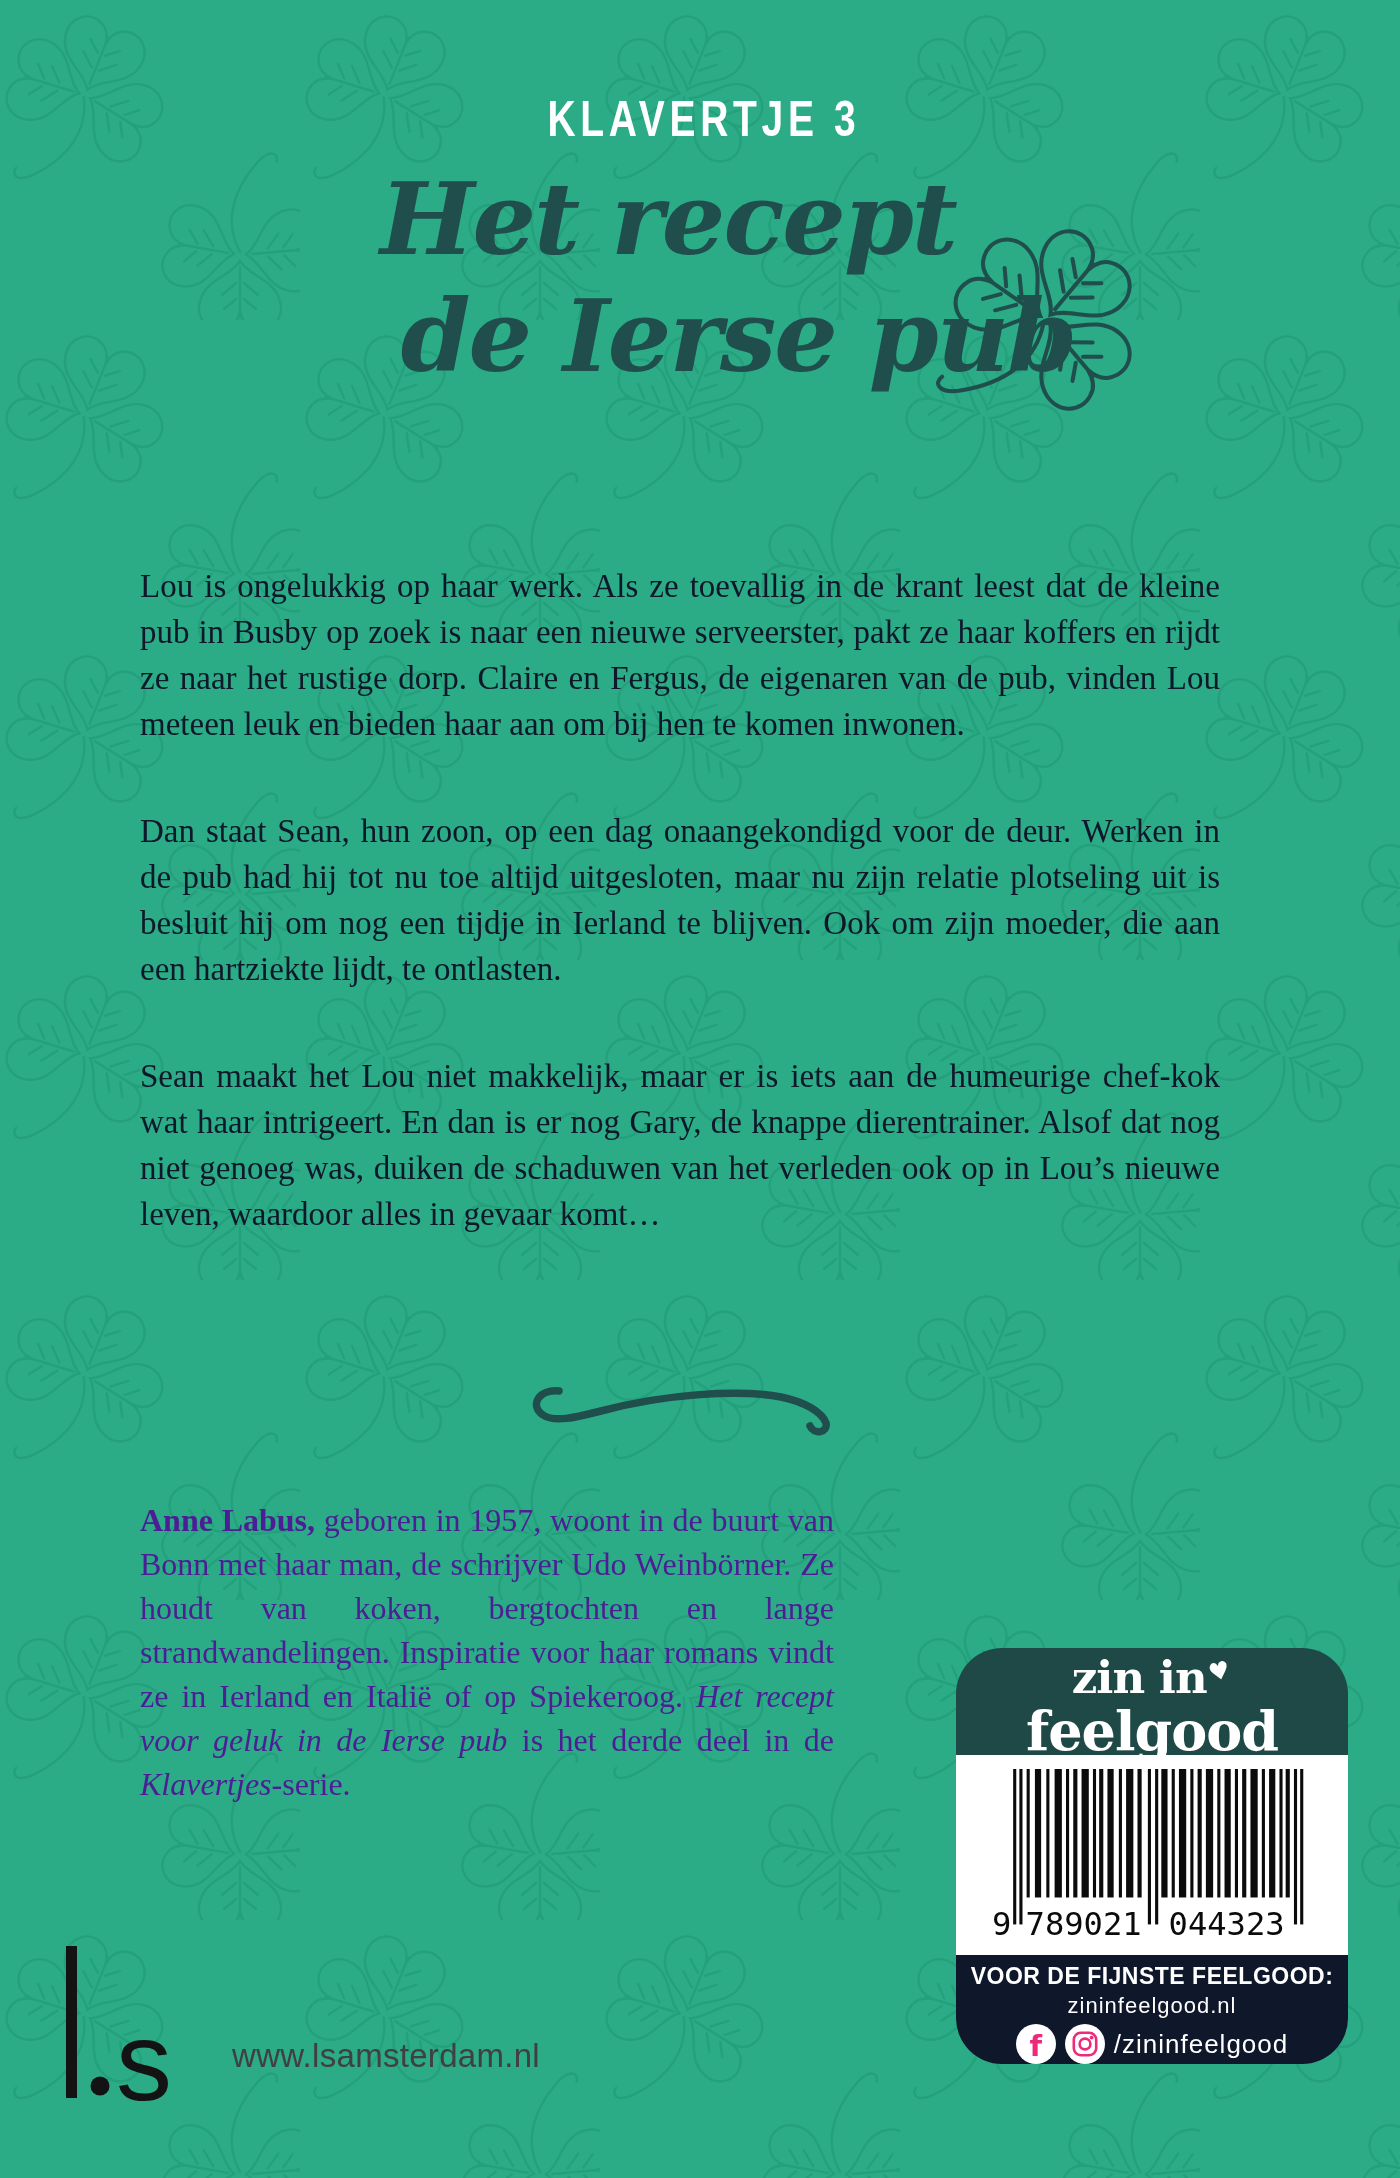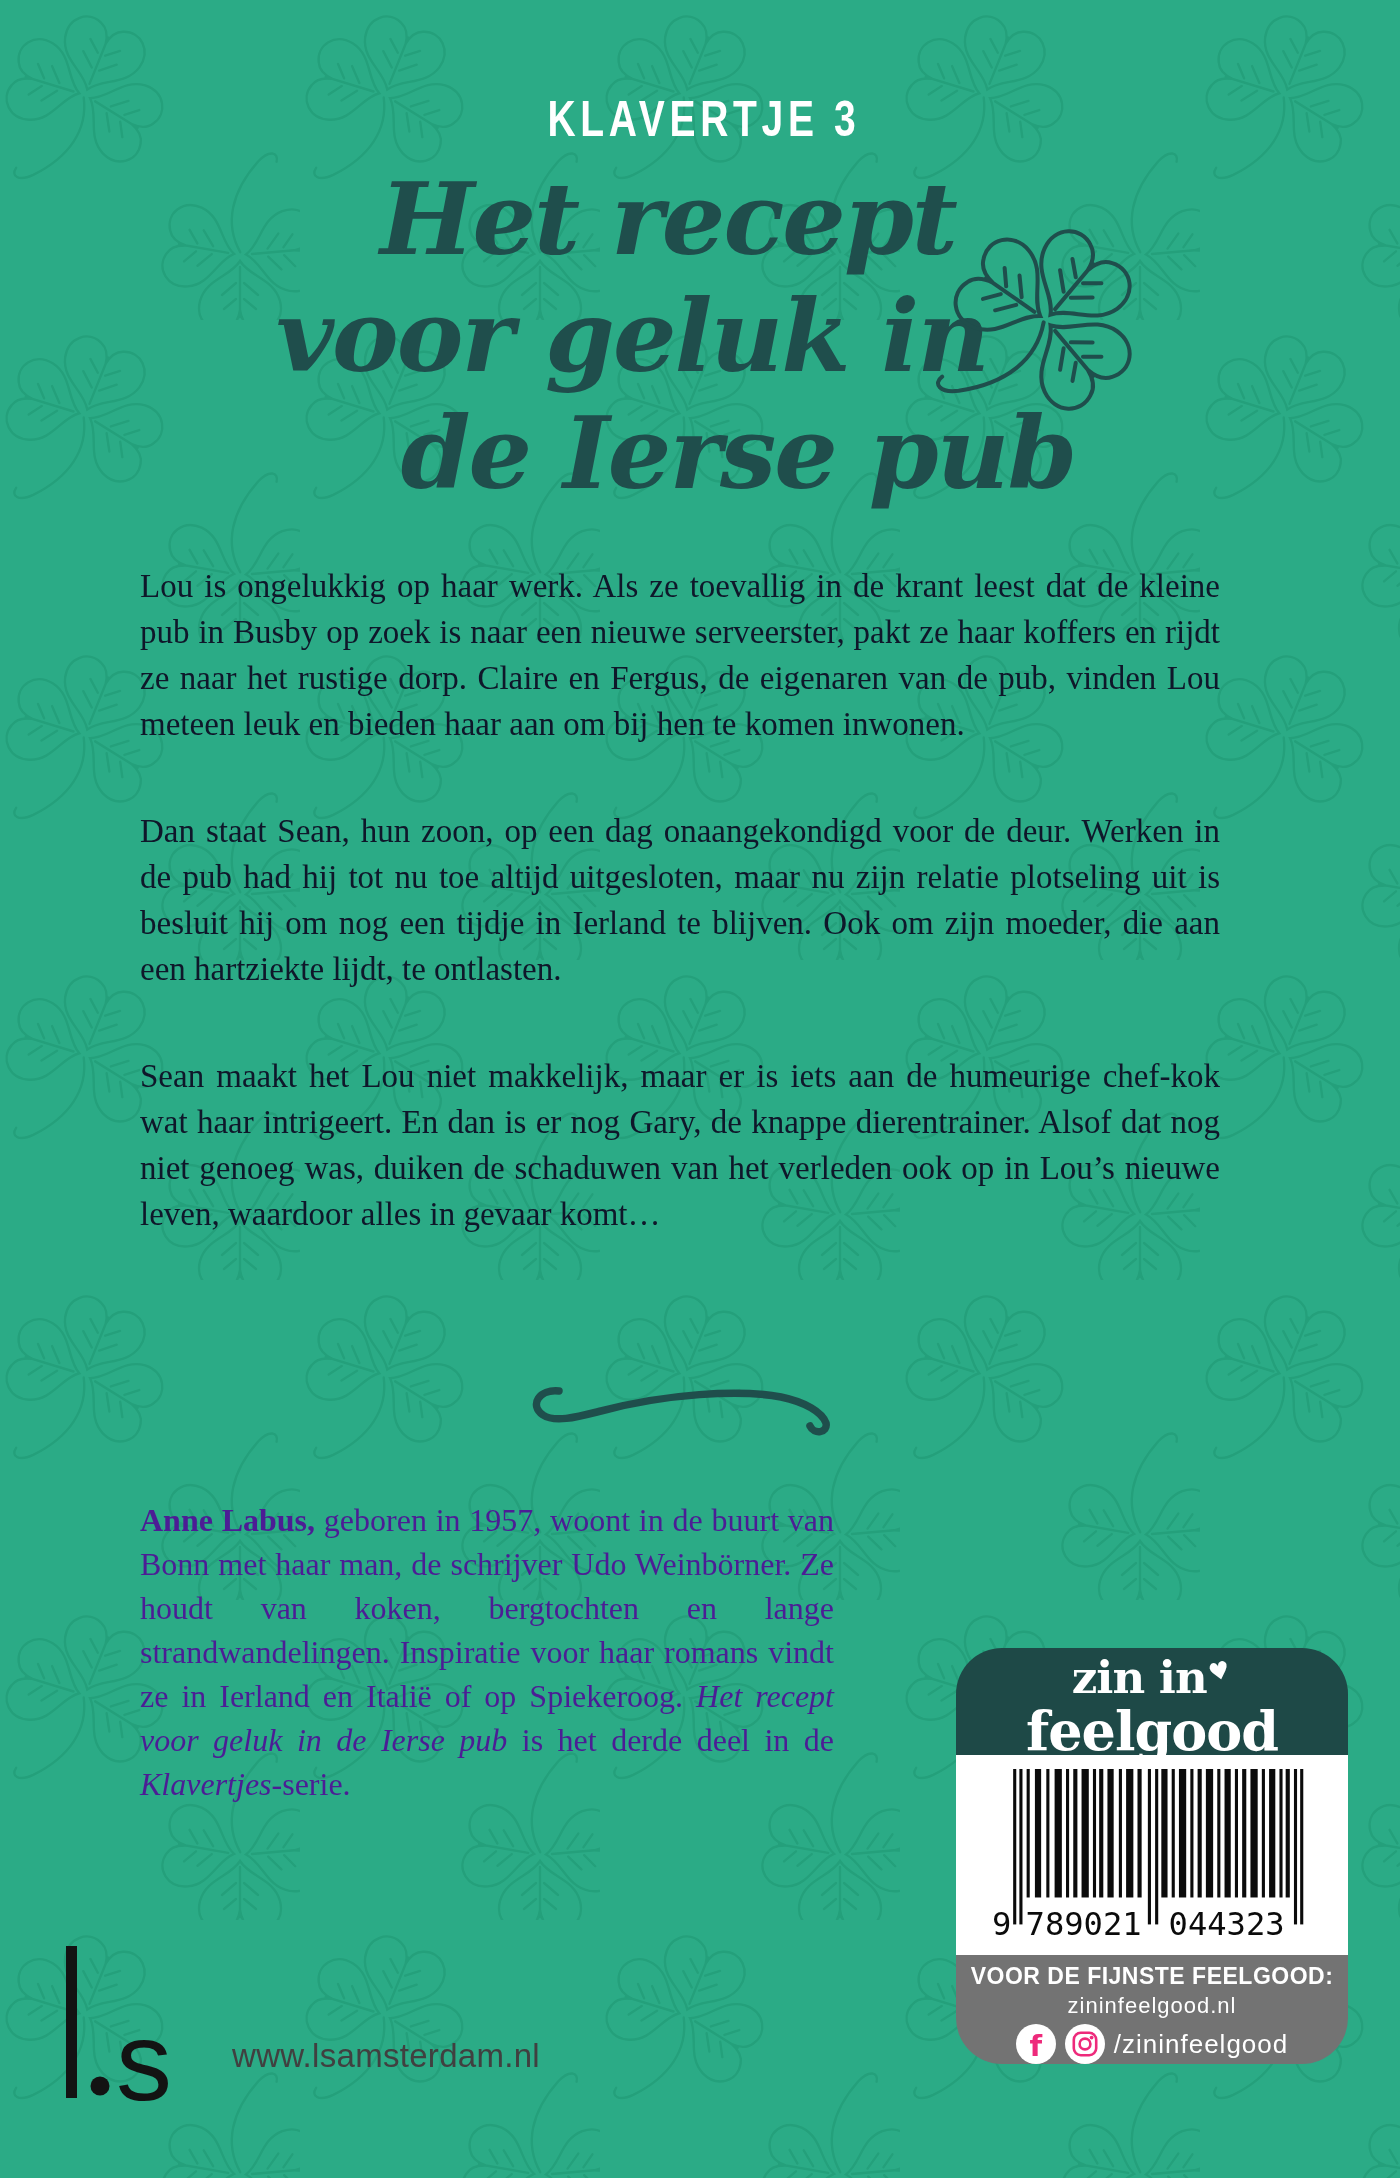--- a/index.html
+++ b/index.html
@@ -49,21 +49,21 @@
   }
   .logo-line1{font-size:45px;line-height:42px;letter-spacing:-1px;}
   .heart{
     display:inline-block;font-family:"DejaVu Sans",sans-serif;font-size:24px;
     transform:rotate(-14deg) translateY(-14px);margin-left:5px;
   }
   .logo-line2{font-size:54px;line-height:50px;letter-spacing:-1px;}
   .badge-mid{height:202px;background:#ffffff;display:flex;justify-content:center;align-items:flex-start;}
   .barcode{margin-top:14px;}
   .badge-bottom{
-    flex:1;background:#737373;color:#fff;text-align:center;
+    flex:1;background:#0f172a;color:#fff;text-align:center;
     font-family:"Liberation Sans",sans-serif;padding-top:8px;box-sizing:border-box;
   }
   .tagline{font-size:23px;font-weight:bold;letter-spacing:0.5px;}
   .site{font-size:22px;margin-top:3px;letter-spacing:1px;}
   .social-row{display:flex;align-items:center;justify-content:center;gap:9px;margin-top:5px;}
   .icon-circle{width:40px;height:40px;border-radius:50%;background:#fff;display:flex;align-items:center;justify-content:center;}
   .fb-f{color:#ee2a7b;font-family:"DejaVu Sans",sans-serif;font-weight:bold;font-size:29px;line-height:1;transform:translateY(2px);}
   .handle{font-size:26px;letter-spacing:1px;}
 
   .publisher{position:absolute;left:60px;top:1944px;}
@@ -91,21 +91,20 @@
       <use href="#clv" stroke="#1c946f" stroke-width="2.4" transform="translate(240,255) rotate(140)"></use>
     </pattern>
   </defs>
   <rect width="1400" height="2178" fill="url(#cloverPattern)" opacity="0.5"></rect>
 </svg>
 
 <div class="series">KLAVERTJE 3</div>
 
 <div class="title">
   <div class="t1">Het recept</div>
-  <div class="t2">voor geluk in</div>
   <div class="t3">de Ierse pub</div>
 </div>
 
 <svg class="clover-art" width="300" height="220">
   <use href="#clv" stroke="#1f4e4c" stroke-width="3.4" transform="translate(166,120) scale(1.18)"></use>
 </svg>
 
 <div class="blurb">
   <p>Lou is ongelukkig op haar werk. Als ze toevallig in de krant leest dat de kleine pub in Busby op zoek is naar een nieuwe serveerster, pakt ze haar koffers en rijdt ze naar het rustige dorp. Claire en Fergus, de eigenaren van de pub, vinden Lou meteen leuk en bieden haar aan om bij hen te komen inwonen.</p>
   <p>Dan staat Sean, hun zoon, op een dag onaangekondigd voor de deur. Werken in de pub had hij tot nu toe altijd uitgesloten, maar nu zijn relatie plotseling uit is besluit hij om nog een tijdje in Ierland te blijven. Ook om zijn moeder, die aan een hartziekte lijdt, te ontlasten.</p>

